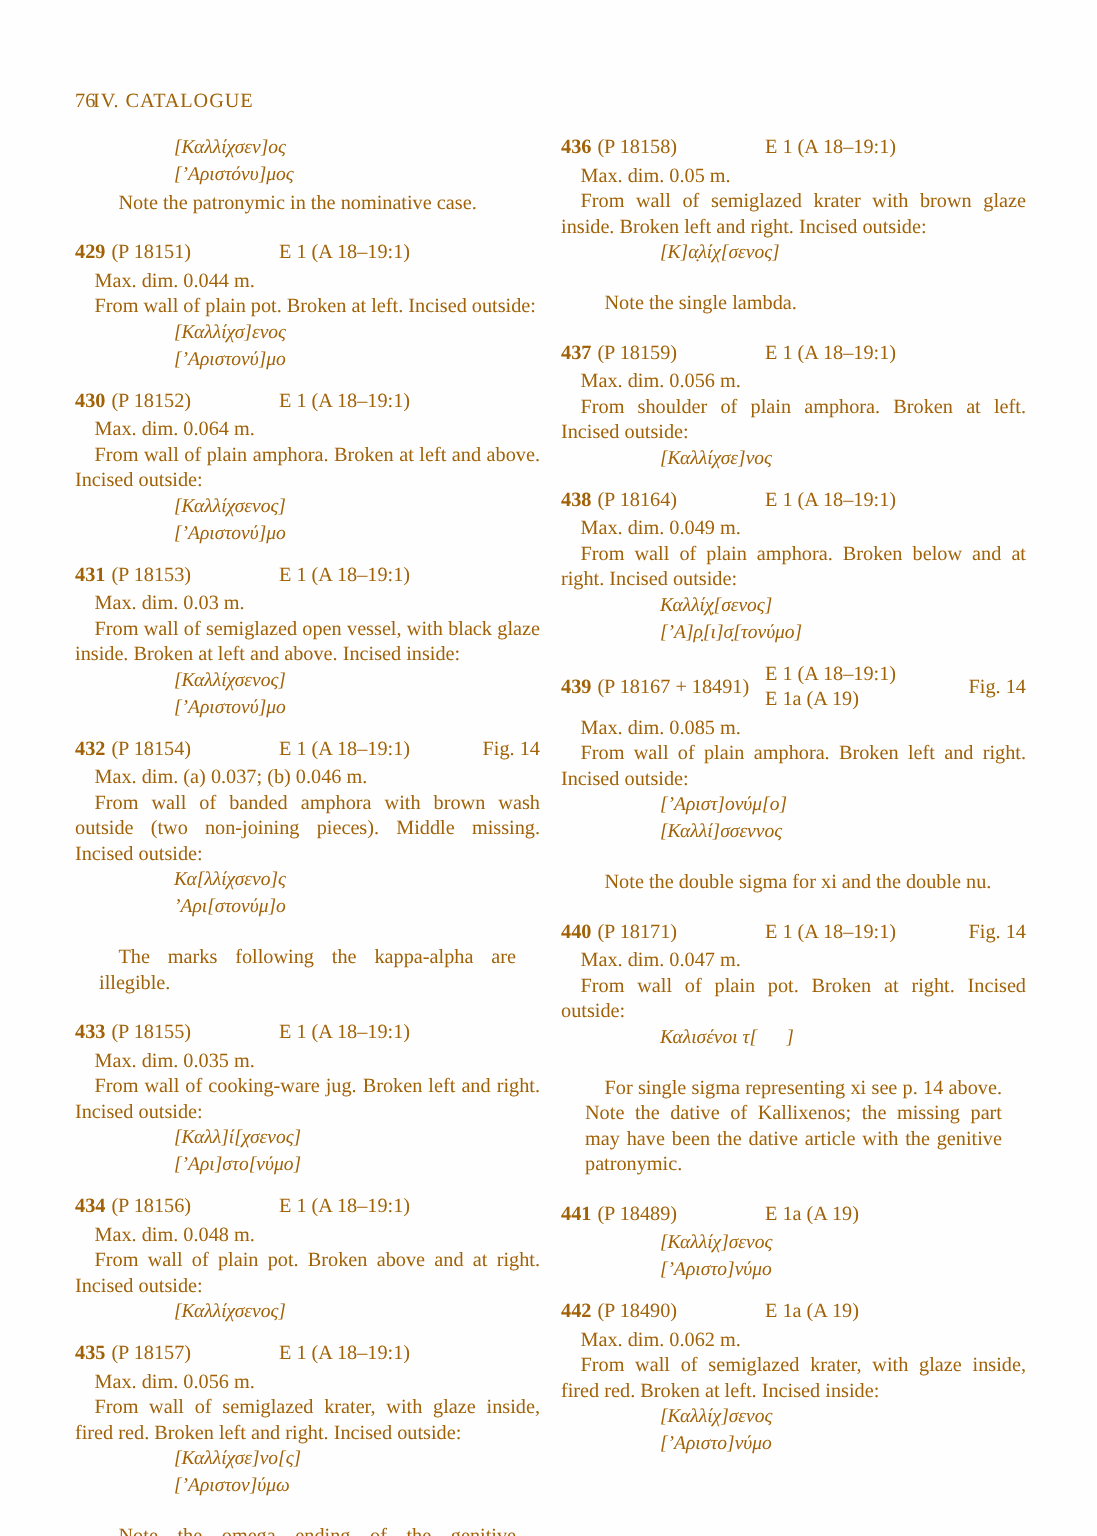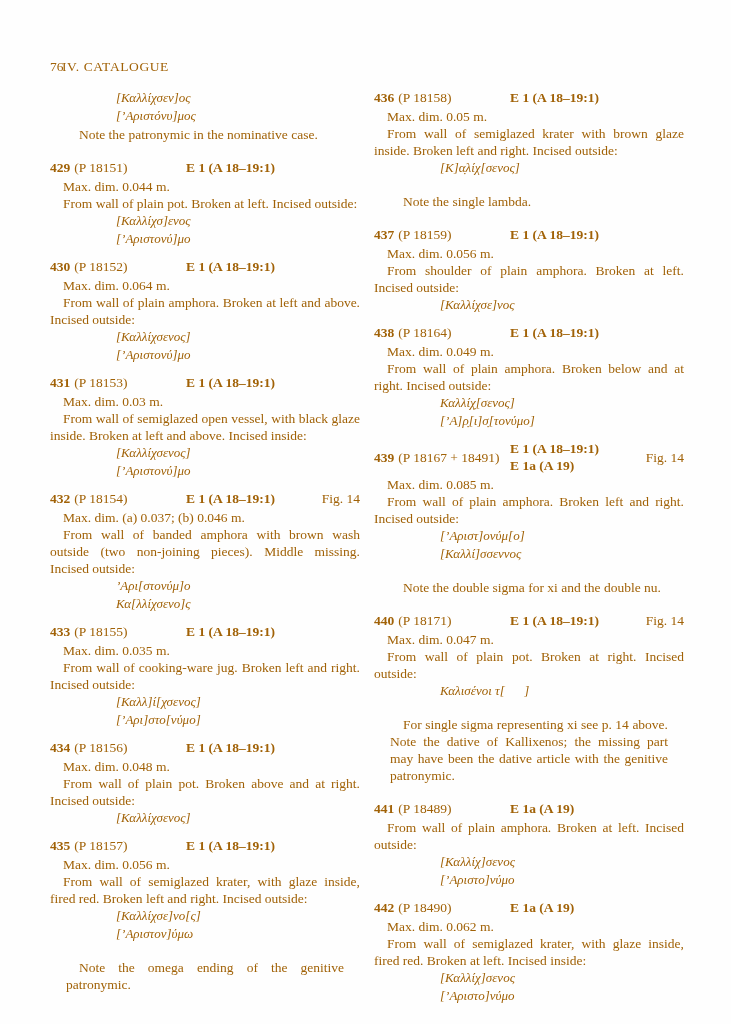--- a/index.html
+++ b/index.html
@@ -13,21 +13,21 @@
   .pagenum{position:absolute;left:0;top:0;}
   .pagetitle{position:absolute;left:12px;right:0;top:0;text-align:left;letter-spacing:.6px;}
   .cols{display:flex;gap:14px;}
   .col{flex:0 0 310px;width:310px;}
   .entry{margin-top:10px;}
   .col > .entry:first-child{margin-top:0;}
   .ehead{display:flex;align-items:center;margin-bottom:2px;}
   .ehl{flex:0 0 auto;min-width:128px;padding-right:8px;}
   .enum{font-weight:bold;}
   .einv{margin-left:4px;}
-  .ehm{flex:1 1 auto;font-weight:bold;}
+  .ehm{flex:1 1 auto;}
   .ehr{flex:0 0 auto;text-align:right;}
   .dim{margin:0;padding-left:13px;}
   .desc{margin:0;text-indent:13px;text-align:justify;}
   .note{margin:16px;text-indent:13px;text-align:justify;}
   .greek{padding-left:66px;font-style:italic;line-height:18px;font-size:13px;}
   .gl{white-space:pre;}
   .carry .note{margin-top:1px;}
 </style>
 </head>
 <body>
@@ -92,23 +92,24 @@
 
       <div class="entry">
         <div class="ehead">
           <span class="ehl"><span class="enum">432</span><span class="einv">(P 18154)</span></span>
           <span class="ehm">E 1 (A 18–19:1)</span>
           <span class="ehr">Fig. 14</span>
         </div>
         <p class="dim">Max. dim. (a) 0.037; (b) 0.046 m.</p>
         <p class="desc">From wall of banded amphora with brown wash outside (two non-joining pieces). Middle missing. Incised outside:</p>
         <div class="greek">
+          <div class="gl">Κα[λλίχσενο]ς</div>
           <div class="gl">’Αρι[στονύμ]ο</div>
-          <div class="gl">Κα[λλίχσενο]ς</div>
-        </div>
+        </div>
+        <p class="note">The marks following the kappa-alpha are illegible.</p>
       </div>
 
       <div class="entry">
         <div class="ehead">
           <span class="ehl"><span class="enum">433</span><span class="einv">(P 18155)</span></span>
           <span class="ehm">E 1 (A 18–19:1)</span>
         </div>
         <p class="dim">Max. dim. 0.035 m.</p>
         <p class="desc">From wall of cooking-ware jug. Broken left and right. Incised outside:</p>
         <div class="greek">
@@ -215,21 +216,20 @@
           <div class="gl">Καλισένοι τ[      ]</div>
         </div>
         <p class="note">For single sigma representing xi see p. 14 above. Note the dative of Kallixenos; the missing part may have been the dative article with the genitive patronymic.</p>
       </div>
 
       <div class="entry">
         <div class="ehead">
           <span class="ehl"><span class="enum">441</span><span class="einv">(P 18489)</span></span>
           <span class="ehm">E 1a (A 19)</span>
         </div>
-        <p class="desc">From wall of plain amphora. Broken at left. Incised outside:</p>
         <div class="greek">
           <div class="gl">[Καλλίχ]σενος</div>
           <div class="gl">[’Αριστο]νύμο</div>
         </div>
       </div>
 
       <div class="entry">
         <div class="ehead">
           <span class="ehl"><span class="enum">442</span><span class="einv">(P 18490)</span></span>
           <span class="ehm">E 1a (A 19)</span>

